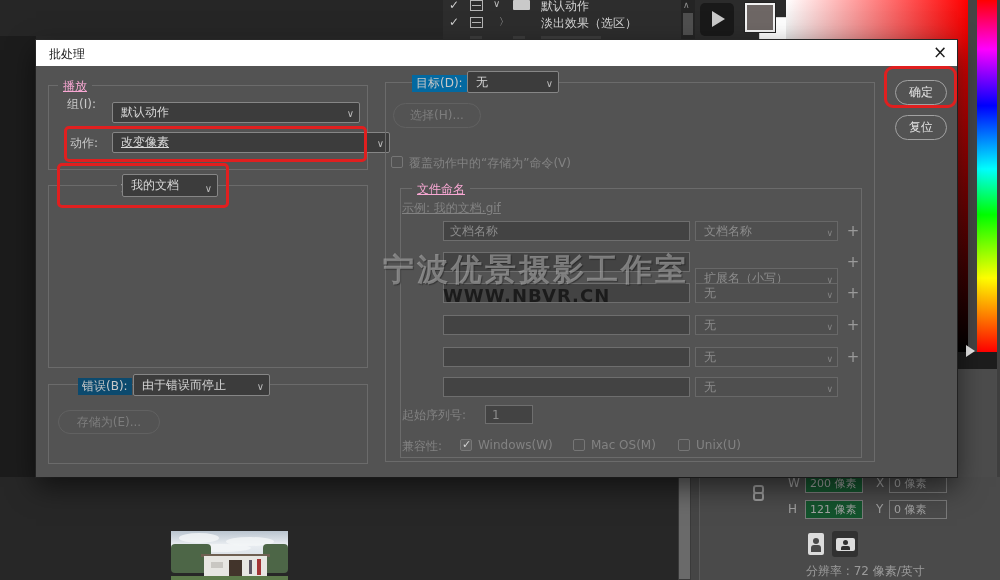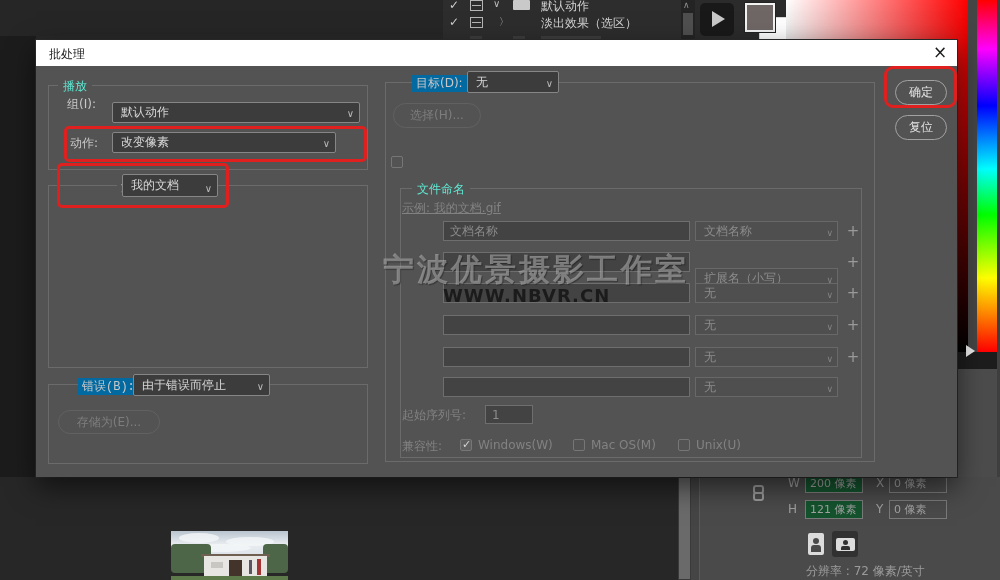--- a/index.html
+++ b/index.html
@@ -88,21 +88,21 @@
   #resolution { position:absolute; left:106px; top:86px; color:#9b9b9b; white-space:nowrap; }
 
   
   #dialog { left:36px; top:40px; width:921px; height:437px; background:#535353; z-index:10;
     box-shadow:0 10px 26px rgba(0,0,0,.55), 0 0 0 1px #2d2d2d; font-size:12px; color:#c8c8c8; }
   #dlg-titlebar { position:absolute; left:0; top:0; width:921px; height:26px; background:#ffffff; }
   #dlg-title { position:absolute; left:13px; top:6px; font-size:12px; color:#1a1a1a; }
   #dlg-close { position:absolute; left:897px; top:2px; font-size:17px; color:#1a1a1a; cursor:pointer; }
 
   fieldset.grp { position:absolute; border:1px solid #6b6b6b; background:transparent; }
-  .legend-txt { position:absolute; background:#535353; padding:0 5px; color:#5eead4; white-space:nowrap; }
+  .legend-txt { position:absolute; background:#535353; padding:0 5px; color:#f9a8d4; white-space:nowrap;text-decoration:underline; }
   .lbl { position:absolute; color:#c8c8c8; white-space:nowrap; }
   .lbl.dis, .dis { color:#828282; }
 
   .dropdown { position:absolute; background:#3c3c3c; border:1px solid #868686; border-radius:2px;
     color:#d8d8d8; line-height:19px; padding:0 18px 0 8px; white-space:nowrap; }
   .dropdown .chev { position:absolute; right:5px; top:1px; font-size:10px; color:#b9b9b9; }
 
   .ps-btn { position:absolute; border:1px solid #a2a2a2; border-radius:13px; color:#e4e4e4;
     background:transparent; text-align:center; font-size:12px; font-family:inherit; }
   .ps-btn.dis { border-color:#616161; color:#7d7d7d; }
@@ -233,48 +233,49 @@
     </div>
 
     <fieldset class="grp" style="left:12px; top:45px; width:320px; height:85px;"></fieldset>
     <span class="legend-txt" style="left:22px; top:38px;">播放</span>
     <span class="lbl" style="left:31px; top:56px;">组(I):</span>
     <div class="dropdown" style="left:76px; top:62px; width:248px; height:21px;">
       <span>默认动作</span>
       <span class="chev">∨</span>
     </div>
     <span class="lbl" style="left:34px; top:95px;">动作:</span>
-    <div class="dropdown" style="left:76px; top:92px; width:224px; height:21px;">
+    <div class="dropdown" style="left:76px; top:92px; width:278px; height:21px;text-decoration:underline;">
       <span>改变像素</span>
       <span class="chev">∨</span>
     </div>
 
     <fieldset class="grp" style="left:12px; top:145px; width:320px; height:183px;"></fieldset>
     <span class="lbl" style="left:39px; top:139px; background:#535353; padding:0 4px;margin-left:42px;">源(O):</span>
     <div class="dropdown" style="left:86px; top:134px; width:96px; height:23px; line-height:21px;">
       <span>我的文档</span>
       <span class="chev" style="top:3px;">∨</span>
     </div>
 
     <fieldset class="grp" style="left:12px; top:344px; width:320px; height:80px;"></fieldset>
-    <span class="lbl" style="left:42px; top:338px; background:#0369a1; padding:0 4px;font-family:Liberation Mono, monospace;">错误(B):</span>
+    <span class="lbl" style="left:42px; top:338px; background:#0c4a6e; padding:0 4px;">错误(B):</span>
     <div class="dropdown" style="left:97px; top:334px; width:137px; height:22px; line-height:20px;">
       <span>由于错误而停止</span>
       <span class="chev" style="top:2px;">∨</span>
     </div>
     <button class="ps-btn dis" style="left:22px; top:370px; width:102px; height:24px;">存储为(E)...</button>
 
     <fieldset class="grp" style="left:349px; top:42px; width:490px; height:380px;"></fieldset>
     <span class="lbl" style="left:376px; top:35px; background:#0369a1; padding:0 4px;">目标(D):</span>
     <div class="dropdown" style="left:431px; top:31px; width:92px; height:22px; line-height:20px;">
       <span>无</span>
       <span class="chev" style="top:2px;">∨</span>
     </div>
     <button class="ps-btn dis" style="left:357px; top:63px; width:88px; height:25px;">选择(H)...</button>
     <span class="cb" style="left:355px; top:116px;"></span>
+    <span class="lbl dis" style="left:373px; top:115px;">覆盖动作中的“存储为”命令(V)</span>
 
     <fieldset class="grp" style="left:364px; top:148px; width:462px; height:270px;"></fieldset>
     <span class="legend-txt" style="left:376px; top:141px;">文件命名</span>
     <span class="lbl dis" style="left:366px; top:160px;text-decoration:underline;">示例: 我的文档.gif</span>
 
     <div class="fn-input" style="left:407px; top:181px;">文档名称</div>
     <div class="fn-select" style="left:659px; top:181px;"><span>文档名称</span><span class="chev">∨</span></div>
     <span class="fn-plus" style="left:810px; top:181px;">+</span>
 
     <div class="fn-input" style="left:407px; top:212px;"></div>

